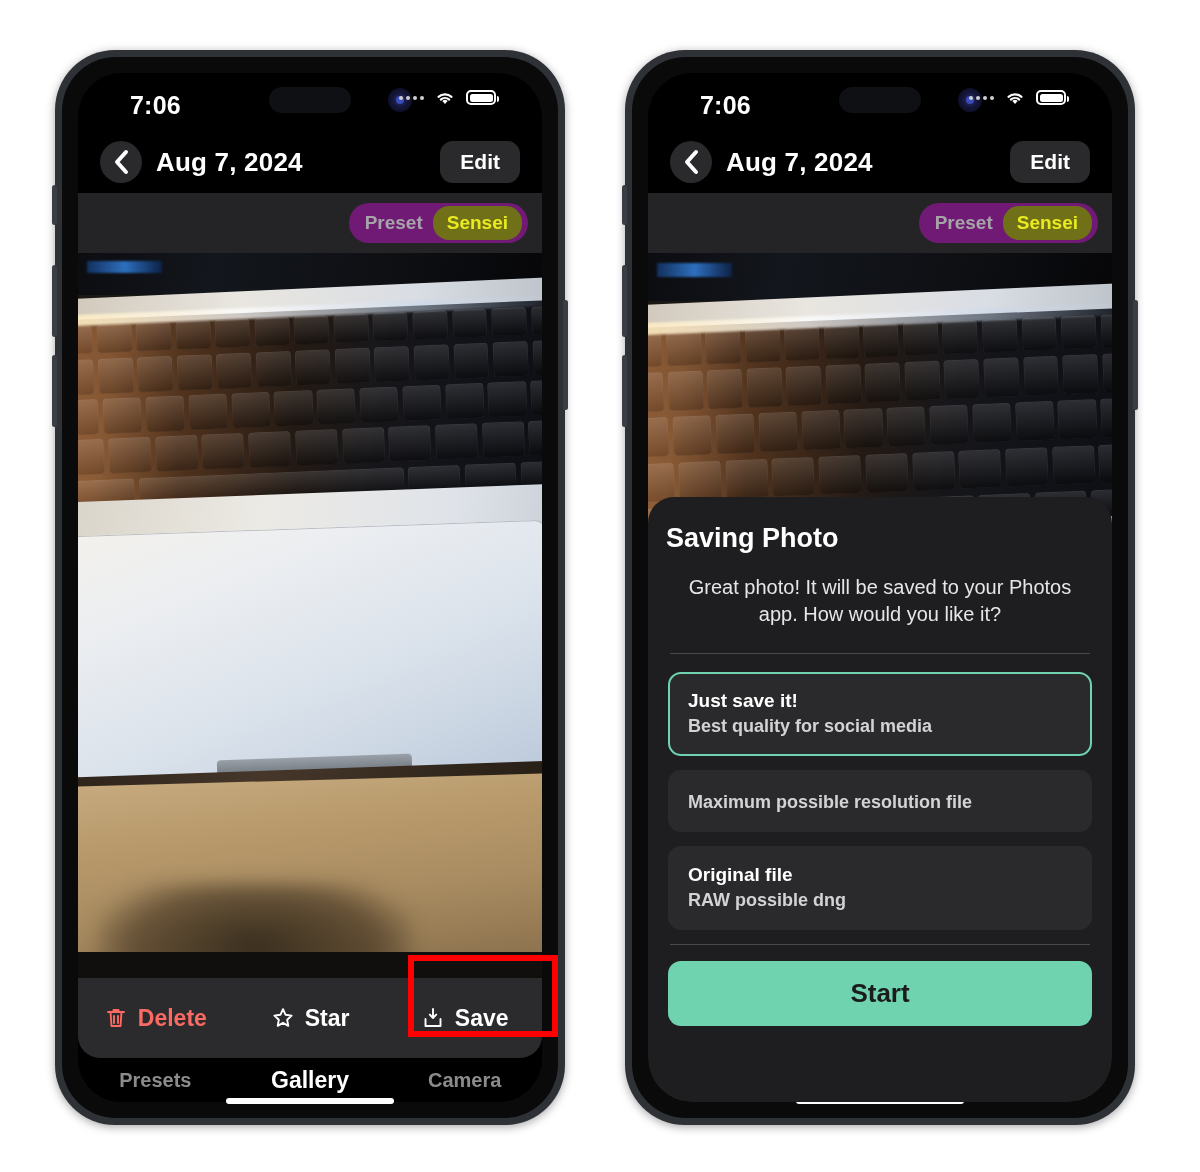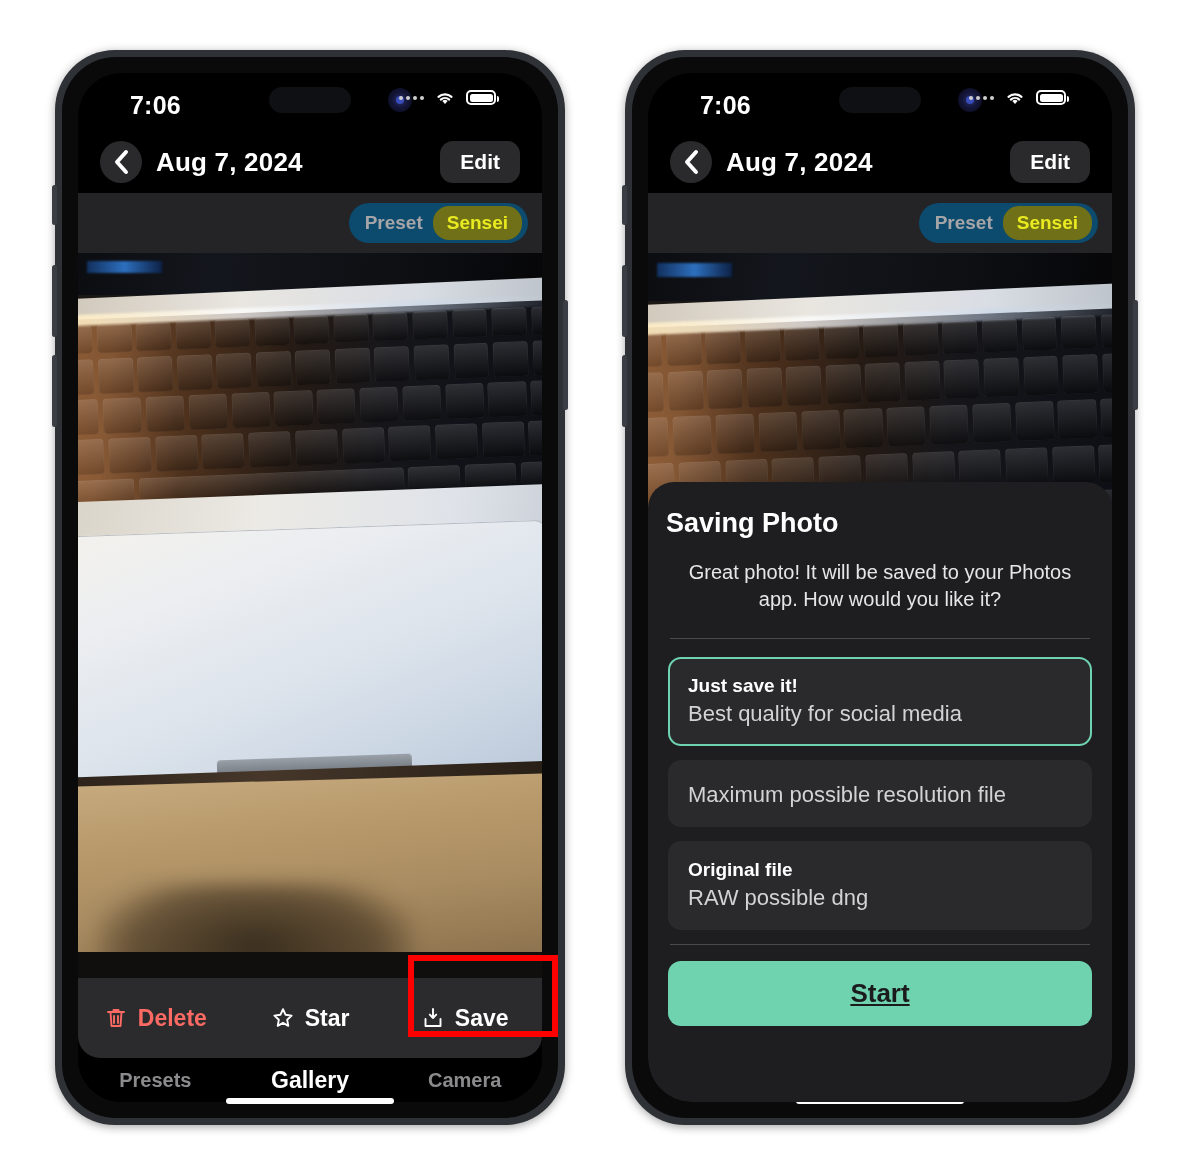--- a/index.html
+++ b/index.html
@@ -48,21 +48,21 @@
   .navbar{ position:relative; height:62px; display:flex; align-items:center; padding:0 22px; }
   .backbtn{ width:42px; height:42px; border-radius:50%; background:#2a2a2c;
       display:flex; align-items:center; justify-content:center; flex:0 0 auto; }
   .navtitle{ color:#fff; font-size:26px; font-weight:700; margin-left:14px; letter-spacing:.2px; }
   .editbtn{ margin-left:auto; background:#2a2a2c; color:#fff; font-size:21px; font-weight:700;
       padding:9px 20px; border-radius:13px; }
 
   
   .viewer{ position:relative; flex:1 1 auto; background:#000; overflow:hidden; }
   .preset-bar{ position:absolute; left:0; right:0; top:0; height:60px; background:#242427; z-index:4; }
-  .preset-pill{ position:absolute; right:14px; top:10px; height:40px; background:#0c4a6e;
+  .preset-pill{ position:absolute; right:14px; top:10px; height:40px; background:#701a75;
       border-radius:20px; display:flex; align-items:center; padding:0 6px 0 16px; gap:10px; }
   .preset-label{ color:#a5a5a8; font-size:19px; font-weight:600; }
   .preset-value{ background:#6f7017; color:#e9ea1f; font-size:19px; font-weight:700;
       padding:6px 14px; border-radius:16px; }
 
   
   .photo{ position:absolute; left:0; right:0; top:48px; bottom:96px; overflow:hidden; background:#1a1714; }
   .ph-screen{ position:absolute; left:-2%; top:0; width:104%; height:7%;
       background:linear-gradient(100deg,#0b0c10 0%,#13161c 30%,#0e1014 65%,#060608 100%); }
   .ph-blue{ position:absolute; left:2%; top:2.6%; width:16%; height:1.6%;
@@ -137,24 +137,24 @@
       border-radius:26px 26px 44px 44px; padding:26px 18px 0; z-index:12; }
   .sheet-title{ color:#fff; font-size:27px; font-weight:700; }
   .sheet-sub{ color:#e6e6e8; font-size:20px; line-height:1.32; text-align:center;
       margin-top:20px; padding:0 6px; font-weight:400; }
   .divider{ height:1px; background:#4a4a4d; margin:26px 4px 0; }
   .opts{ padding:18px 2px 0; }
   .opt{ background:#2a2a2c; border-radius:13px; padding:16px 18px 17px;
       margin-bottom:14px; border:2px solid transparent; }
   .opt.sel{ border-color:#6ed3ae; }
   .opt-t{ color:#fff; font-size:19px; font-weight:700; }
-  .opt-d{ color:#d3d3d6; font-size:22px; margin-top:4px; font-weight:400; }
+  .opt-d{ color:#d3d3d6; font-size:18px; margin-top:4px; font-weight:700; }
   .divider2{ height:1px; background:#4a4a4d; margin:6px 4px 0; }
   .startbtn{ margin:16px 2px 0; background:#6ed3ae; color:#1b1b1d;
-      font-size:26px; font-weight:700; text-align:center; padding:17px 16px; border-radius:13px;text-decoration:underline; }
+      font-size:26px; font-weight:700; text-align:center; padding:17px 16px; border-radius:13px; }
   .sheet-pad{ height:76px; }
 </style>
 </head>
 <body>
 
 <div class="stage">
 
   <div class="phone p1">
     <div class="sbtn mute"></div>
     <div class="sbtn volu"></div>

